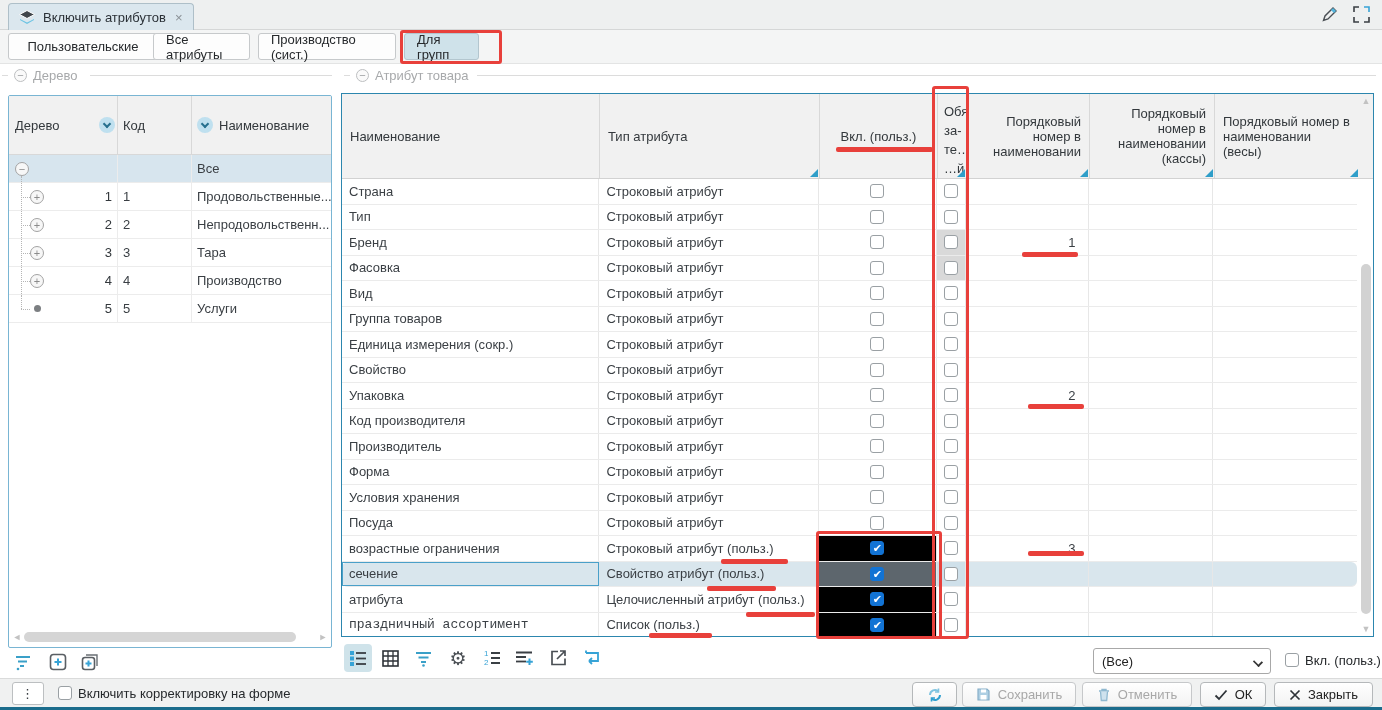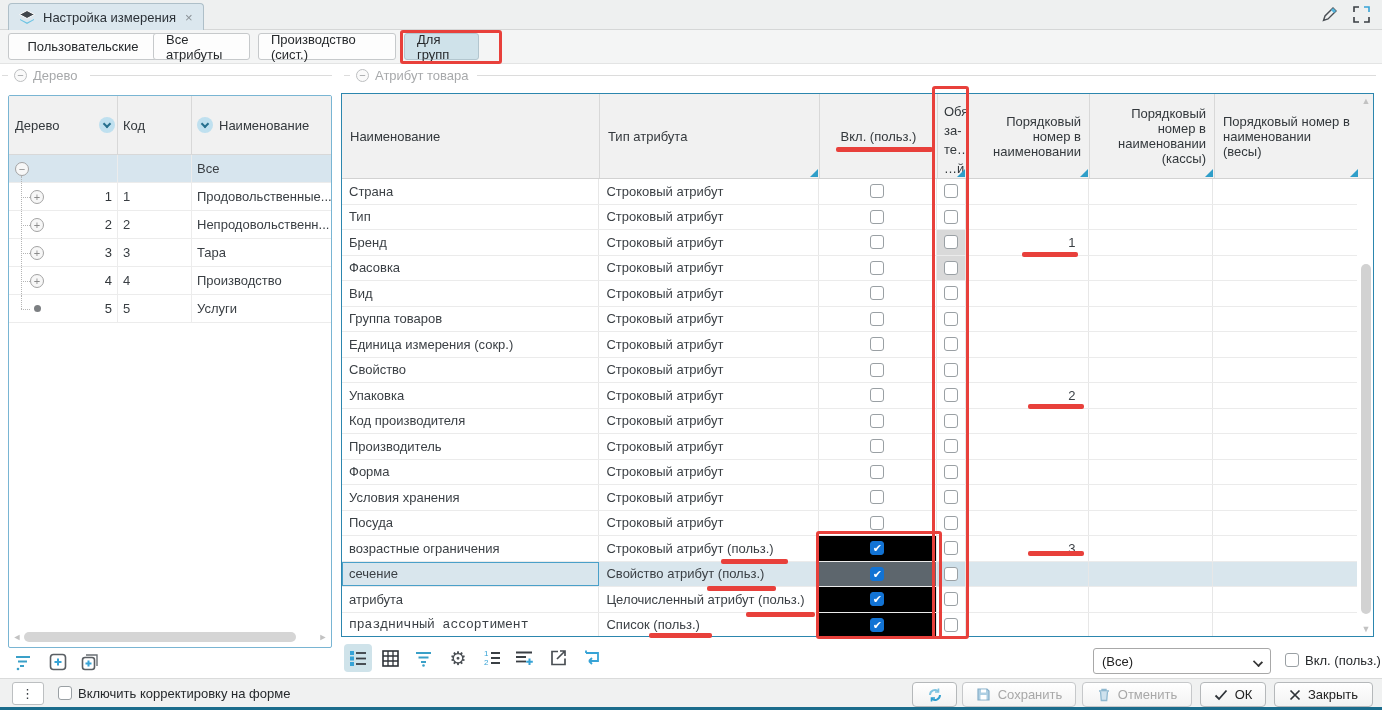--- a/index.html
+++ b/index.html
@@ -48,21 +48,21 @@
   
   .attr-table { position:absolute; left:341px; top:93px; width:1033px; height:544px; border:1px solid #2c86ae; background:#fff; }
   .attr-head { position:relative; height:85px; background:#f1f1f1; border-bottom:1px solid #d2d2d2; display:flex; }
   .ah-cell { position:relative; border-right:1px solid #d8d8d8; color:#33383c; padding:6px 8px; display:flex; align-items:center; overflow:hidden; }
   .ah-cell.right { justify-content:flex-end; text-align:right; }
   .ah-cell.center { justify-content:center; text-align:center; }
   .ah-cell.pre { white-space:pre-line; align-items:flex-start; line-height:19px; padding:8px 4px 0 6px; }
   .tri::after { content:""; position:absolute; right:1px; bottom:1px; width:0; height:0; border-left:8px solid transparent; border-bottom:8px solid #2f9ec9; }
   .attr-body { position:absolute; left:0; top:85px; right:16px; bottom:0; overflow:hidden; }
   .a-row { position:relative; display:flex; height:25.5px; border-bottom:1px solid #ebebeb; }
-  .a-row.selected { background:#d9e6ed; }
+  .a-row.selected { background:#d9e6ed;border-radius:6px; }
   .a-cell { position:relative; border-right:1px solid #e7e7e7; display:flex; align-items:center; padding:0 7px; overflow:hidden; white-space:nowrap; }
   .a-cell.center { justify-content:center; padding:0; }
   .a-cell.right { justify-content:flex-end; padding-right:12px; }
   .a-cell.blackbg { background:#000; }
   .a-row.selected .a-cell.blackbg { background:#5d666d; }
   .a-cell.graybg { background:#d9d9d9; }
   .a-row.selected .a-cell.reqsel { background:#cfe0ea; }
   .a-cell.focus { outline:1px solid #4aa0c9; outline-offset:-1px; }
   .cb { width:14px; height:14px; border:1px solid #9aa0a4; border-radius:3px; background:#fff; }
   .cb.checked { background:#1273d4; border-color:#1273d4; color:#fff; font-size:11px; line-height:13px; text-align:center; }
@@ -103,21 +103,21 @@
 <div id="window">
 
   <div class="tabbar">
     <div class="doc-tab">
       <span>
         <svg width="18" height="15" viewBox="0 0 18 15">
           <path d="M2 9 L9 12.5 L16 9 L16 10 L9 14 L2 10 Z" fill="#6cc4e3"></path>
           <path d="M9 0.5 L16.5 4.5 L9 8.5 L1.5 4.5 Z" fill="#41464b" stroke="#fff" stroke-width="1"></path>
         </svg>
       </span>
-      <span class="title">Настройка измерения</span>
+      <span class="title">Включить атрибутов</span>
       <span class="tab-close">×</span>
     </div>
     <div class="top-icons">
       <span>
         <svg width="19" height="19" viewBox="0 0 19 19">
           <path d="M3.5 15.5 L5 11 L13 3 L16 6 L8 14 Z" fill="none" stroke="#4a4f54" stroke-width="1.4"></path>
           <path d="M12 4 L15 7" stroke="#53b5dd" stroke-width="3"></path>
         </svg>
       </span>
       <span>

